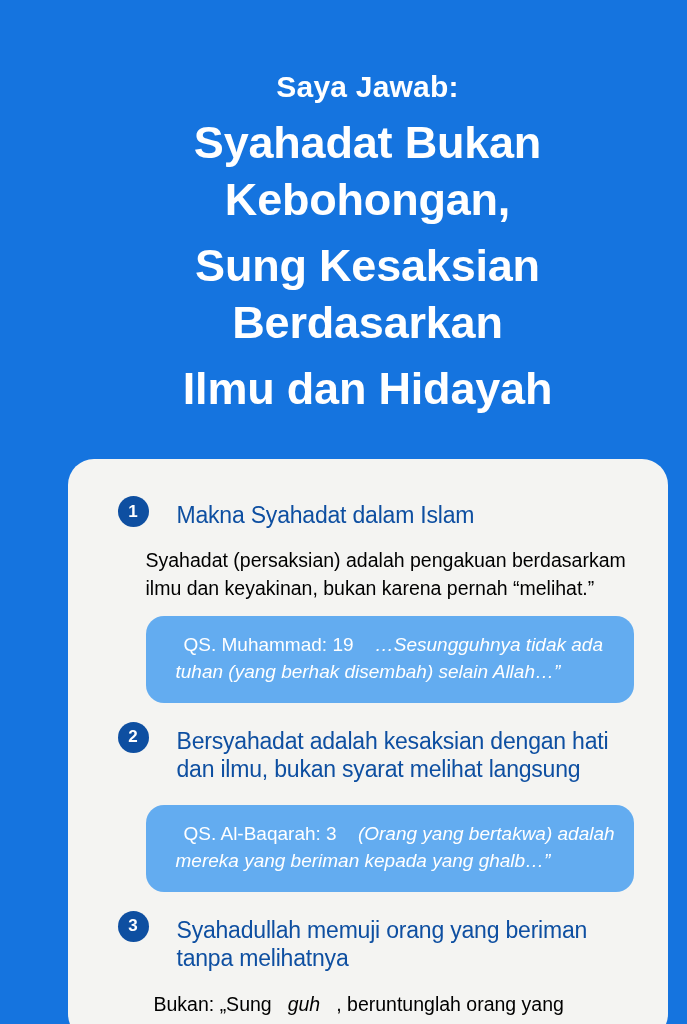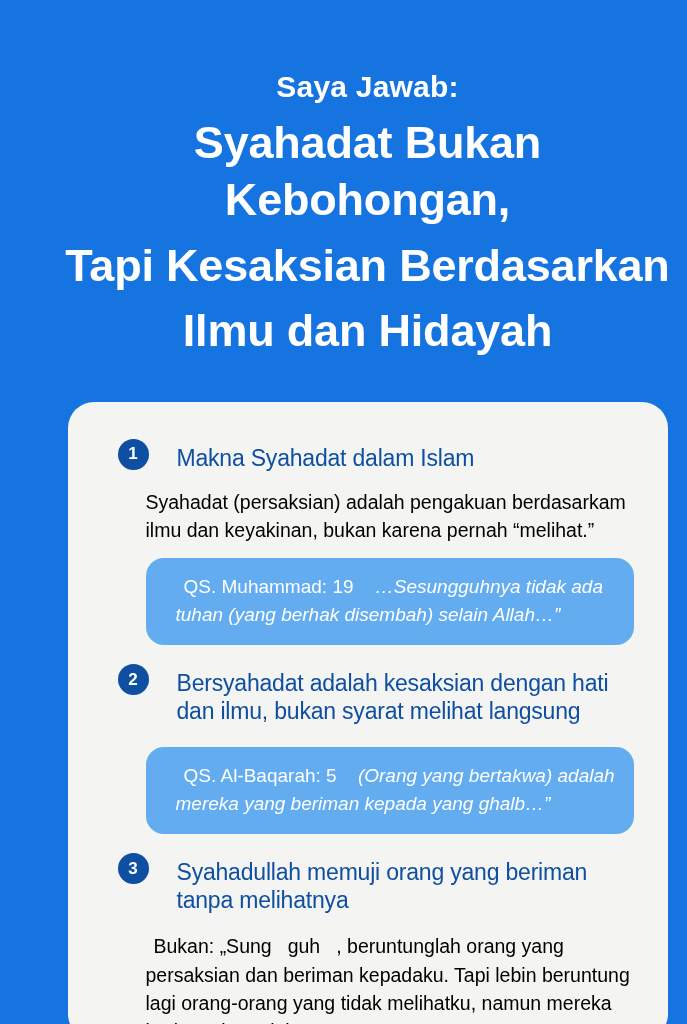--- a/index.html
+++ b/index.html
@@ -86,32 +86,32 @@
     color: #FFFFFF;
     border-radius: 18px;
     margin: 14px 0 0 44px;
     padding: 15px 18px 17px 30px;
     font-size: 19px;
     line-height: 1.45;
   }
   .quote .ref { font-weight: normal; }
   .quote .txt { font-style: italic; }
   .q3 .body-text { margin-top: 10px; }
-  .italic { }
+  .italic { font-style: italic; }
 </style>
 </head>
 <body>
 
 <div class="page">
 
   <div class="header">
     <div class="header-eyebrow">Saya Jawab:</div>
     <div class="header-title">
       <div>Syahadat Bukan Kebohongan,</div>
-      <div>Tapi Kesaksian Berdasarkan</div>
+      <div>Sung Kesaksian Berdasarkan</div>
       <div>Ilmu dan Hidayah</div>
     </div>
   </div>
 
   <div class="card">
 
     <div class="section">
       <div class="section-head">
         <div class="badge">1</div>
         <div class="section-title">Makna Syahadat dalam Islam</div>
@@ -122,21 +122,21 @@
         <span class="txt">…Sesungguhnya tidak ada tuhan (yang berhak disembah) selain Allah…”</span>
       </div>
     </div>
 
     <div class="section">
       <div class="section-head">
         <div class="badge">2</div>
         <div class="section-title">Bersyahadat adalah kesaksian dengan hati dan ilmu, bukan syarat melihat langsung</div>
       </div>
       <div class="quote">
-        <span class="ref">QS. Al-Baqarah: 5</span>
+        <span class="ref">QS. Al-Baqarah: 3</span>
         <span class="txt">(Orang yang  bertakwa) adalah mereka yang beriman kepada yang ghalb…”</span>
       </div>
     </div>
 
     <div class="section q3">
       <div class="section-head">
         <div class="badge">3</div>
         <div class="section-title">Syahadullah memuji orang yang beriman tanpa melihatnya</div>
       </div>
       <div class="body-text">

